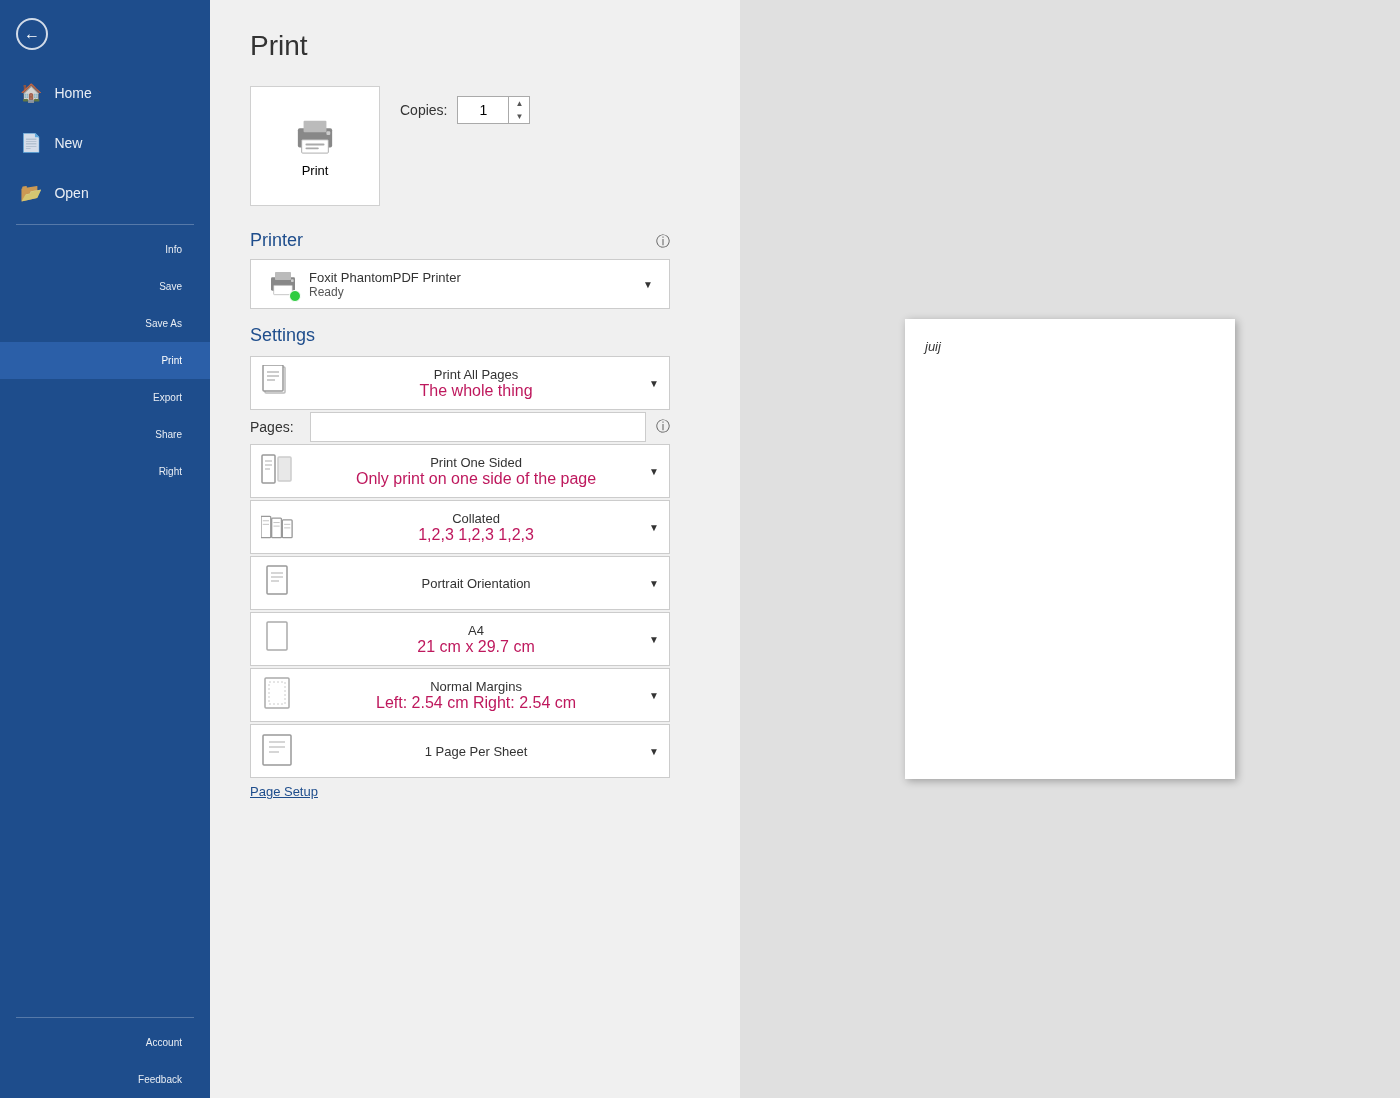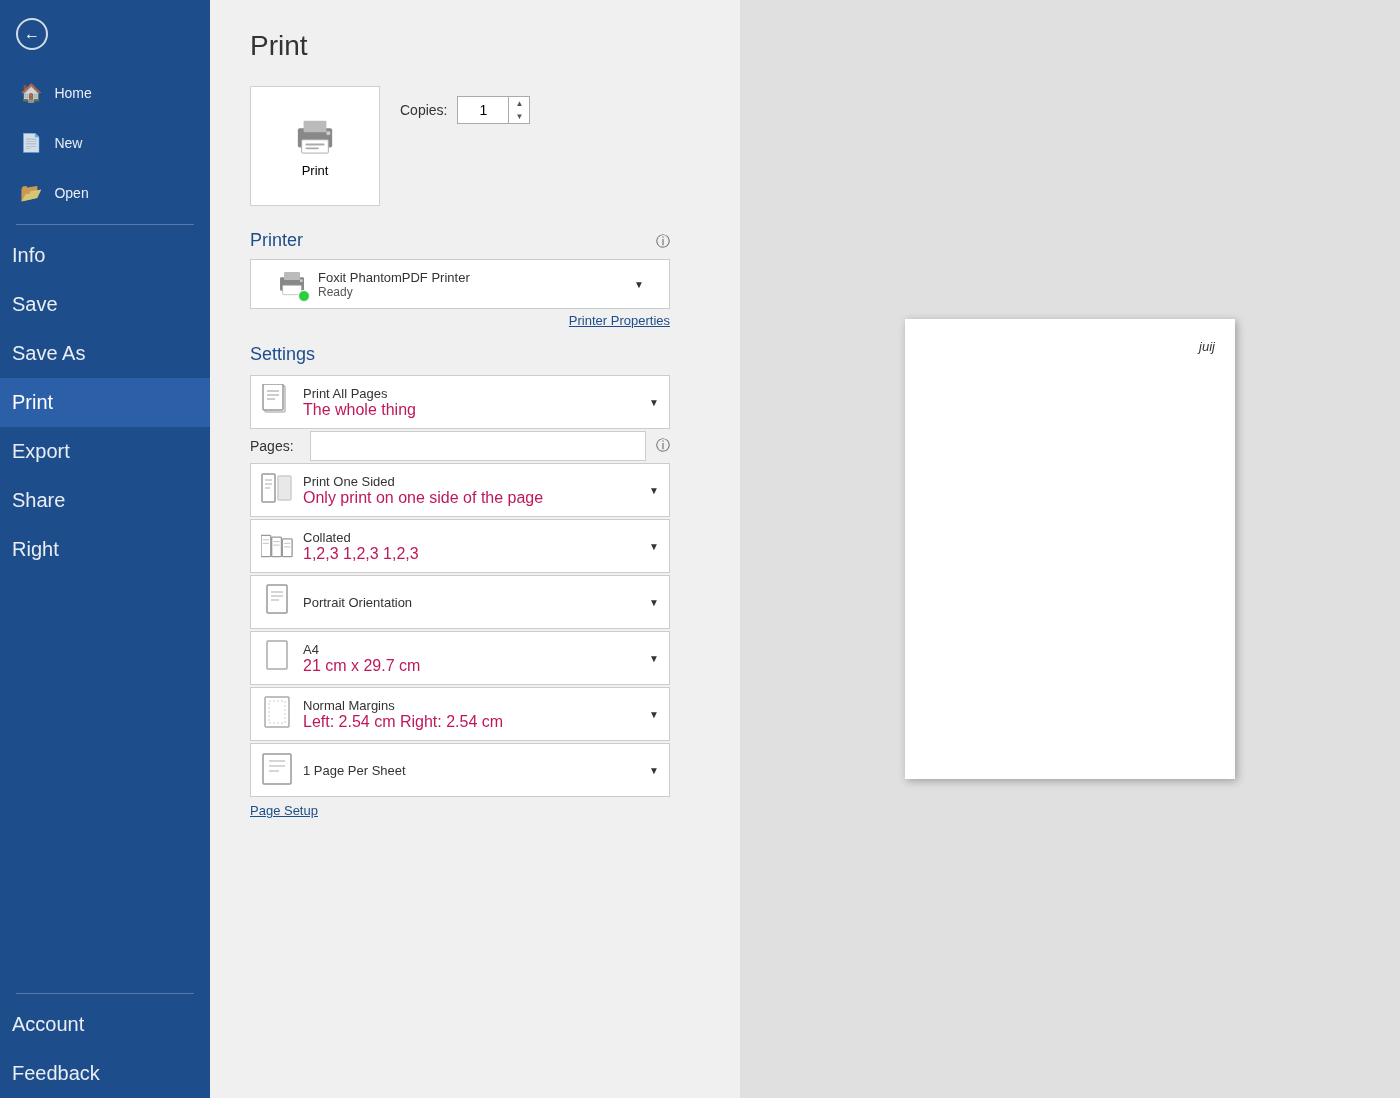--- a/index.html
+++ b/index.html
@@ -37,24 +37,25 @@
       align-items: center;
       gap: 12px;
       padding: 14px 20px;
       cursor: pointer;
       font-size: 14px;
       color: rgba(255,255,255,0.9);
     }
     .sidebar-nav-item .nav-icon { font-size: 18px; opacity: 0.9; }
     .sidebar-divider { border: none; border-top: 1px solid rgba(255,255,255,0.25); margin: 6px 16px; }
     .sidebar-text-item {
-      padding: 13px 12px;
-      font-size: 20px;
+      padding: 13px 28px;
+      font-size: 10px;
       color: rgba(255,255,255,0.9);
       cursor: pointer;
+      text-align: right;
     }
     .sidebar-text-item.active {
       background: #2b5fa8;
       color: white;
     }
     .sidebar-spacer { flex: 1; }
     .sidebar-bottom-divider { border: none; border-top: 1px solid rgba(255,255,255,0.25); margin: 6px 16px; }
 
     
     .main-content {
@@ -147,21 +148,21 @@
       color: #555;
       font-size: 14px;
       float: right;
       margin-top: 2px;
     }
     .printer-dropdown {
       display: flex;
       align-items: center;
       background: white;
       border: 1px solid #ccc;
-      padding: 8px 25px;
+      padding: 8px 16px;
       cursor: pointer;
       width: 420px;
       position: relative;
     }
     .printer-icon-wrap { margin-right: 10px; position: relative; }
     .printer-icon-wrap .status-dot {
       width: 12px;
       height: 12px;
       background: #2ecc40;
       border-radius: 50%;
@@ -188,20 +189,21 @@
     .settings-section { margin-top: 8px; }
     .settings-dropdown {
       display: flex;
       align-items: center;
       background: white;
       border: 1px solid #ccc;
       padding: 8px 10px;
       cursor: pointer;
       width: 420px;
       margin-bottom: 2px;
+      text-align: center;
     }
     .setting-icon { width: 32px; height: 36px; margin-right: 10px; flex-shrink: 0; }
     .setting-text { flex: 1; }
     .setting-title { font-size: 13px; color: #333; font-weight: 400; }
     .setting-sub { font-size: 16px; color: #be185d; }
     .setting-arrow { color: #333; font-size: 10px; }
 
     .pages-row {
       display: flex;
       align-items: center;
@@ -234,21 +236,21 @@
       justify-content: center;
     }
     .preview-page {
       width: 330px;
       height: 460px;
       background: white;
       box-shadow: 2px 2px 8px rgba(0,0,0,0.3);
       position: relative;
       display: flex;
       align-items: flex-start;
-      justify-content: flex-end;
+      justify-content: flex-start;
       padding: 20px;
     }
     .preview-text {
       font-size: 13px;
       color: #333;
       font-style: italic;
     }
 
     .page-setup-link {
       color: #1e4d8c;
@@ -359,21 +361,20 @@
           <rect x="36" y="17" width="4" height="4" rx="1" fill="#ccc"></rect>
         </svg>
         <div class="status-dot"></div>
       </div>
       <div class="printer-info">
         <div class="printer-name">Foxit PhantomPDF Printer</div>
         <div class="printer-status">Ready</div>
       </div>
       <span class="dropdown-arrow">▼</span>
     </div>
-    <div class="printer-properties-link">Printer Properties</div>
   </div>
 
   <div class="settings-section">
     <h2 class="section-header">Settings</h2>
 
     <div class="settings-dropdown">
       <svg class="setting-icon" viewBox="0 0 32 36" fill="none" xmlns="http://www.w3.org/2000/svg">
         <rect x="4" y="2" width="20" height="26" rx="1" fill="white" stroke="#bbb" stroke-width="1.5"></rect>
         <line x1="8" y1="8" x2="20" y2="8" stroke="#aaa" stroke-width="1.5"></line>
         <line x1="8" y1="12" x2="20" y2="12" stroke="#aaa" stroke-width="1.5"></line>

